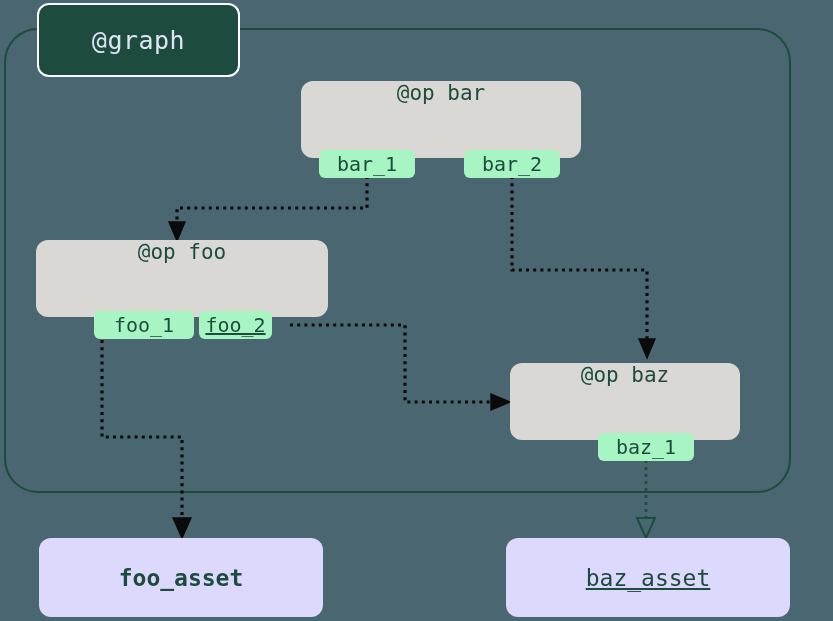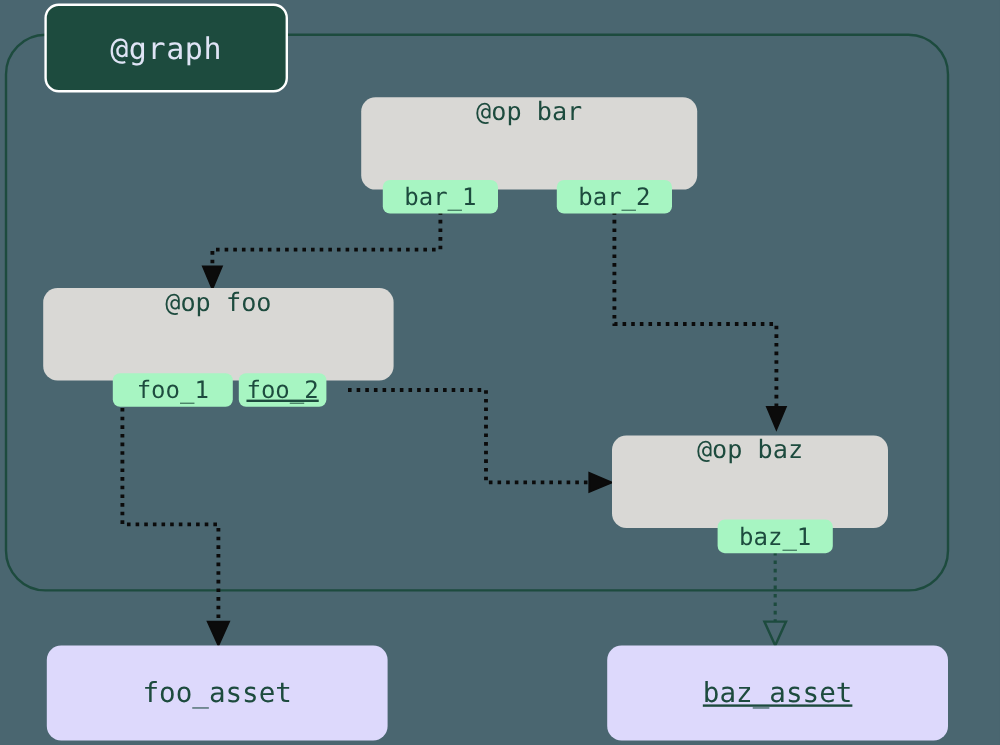--- a/index.html
+++ b/index.html
@@ -180,20 +180,20 @@
     <span>foo_2</span>
   </div>
 
   <div class="op-node" style="left:510px; top:363px; width:230px; height:77px;">
     <span>@op baz</span>
   </div>
   <div class="port" style="left:598px; top:433px; width:96px;">
     <span>baz_1</span>
   </div>
 
-  <div class="asset-node" style="left:39px; top:538px; width:284px; height:79px;">
+  <div class="asset-node" style="left:39px; top:538px; width:284px; height:79px;font-weight:bold;">
     <span>foo_asset</span>
   </div>
   <div class="asset-node" style="left:506px; top:538px; width:284px; height:79px;text-decoration:underline;">
     <span>baz_asset</span>
   </div>
 
 </div>
 
 </body></html>

